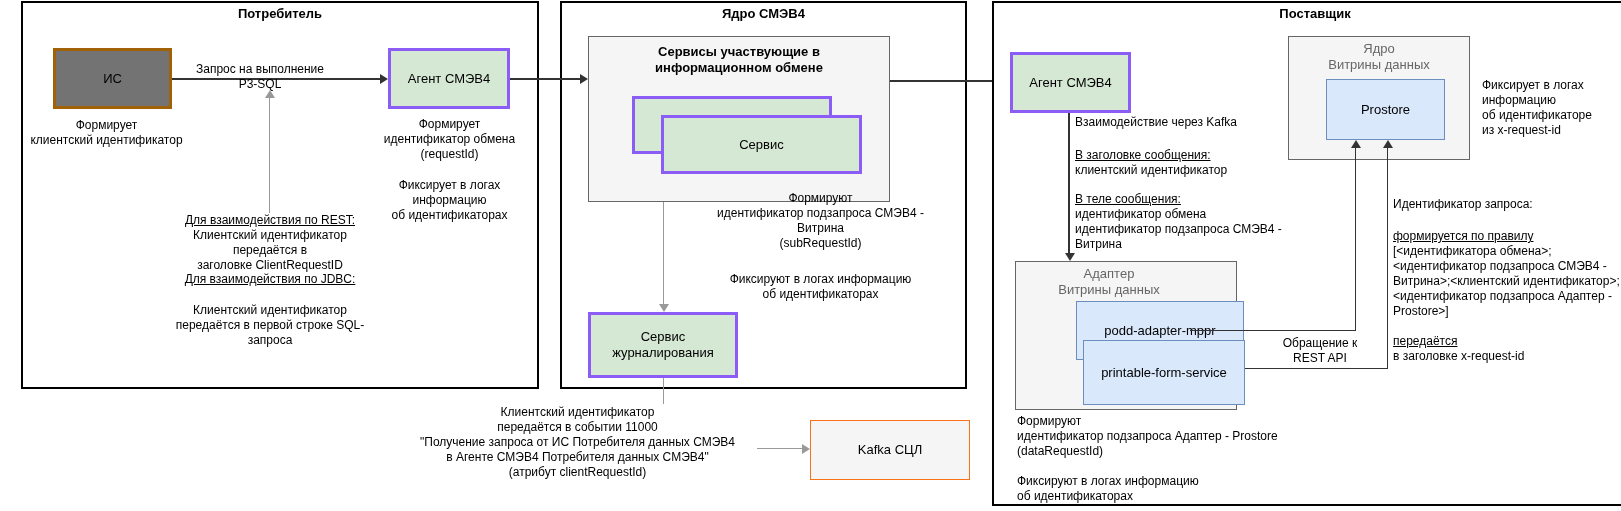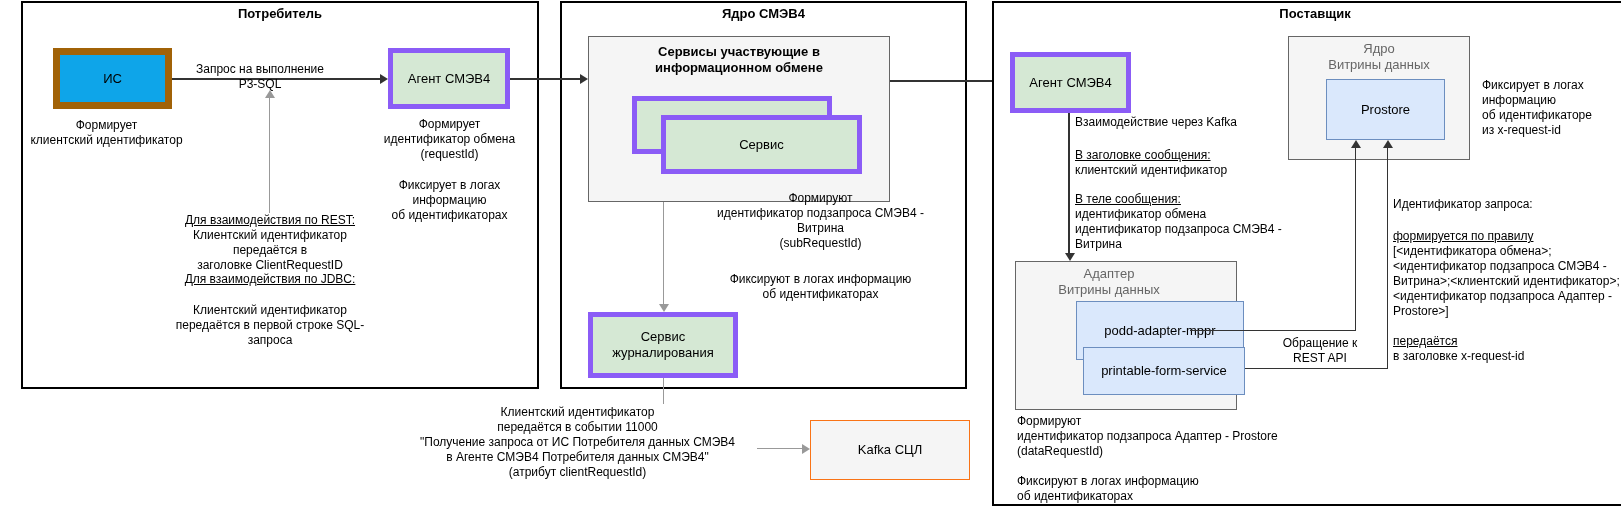--- a/index.html
+++ b/index.html
@@ -8,22 +8,22 @@
     font-family:"Liberation Sans", sans-serif; font-size:12px; color:#000;
     line-height:15px; overflow:hidden;margin-left:20px;
   }
   .panel { position:absolute; border:2px solid #000; background:#fff; box-sizing:border-box; }
   .panel-title { position:absolute; font-weight:bold; font-size:13px; text-align:center; }
   .box {
     position:absolute; box-sizing:border-box; display:flex; align-items:center;
     justify-content:center; text-align:center; font-size:13px; white-space:pre-line;
     line-height:16px;
   }
-  .yellow { background:#0ea5e9; border:7px solid #a16207; }
-  .green  { background:#d5e8d4; border:5px solid #8b5cf6; }
+  .yellow { background:#737373; border:3px solid #a16207; }
+  .green  { background:#d5e8d4; border:3px solid #8b5cf6; }
   .blue   { background:#dae8fc; border:1px solid #6c8ebf; }
   .grayc  { background:#f5f5f5; border:1px solid #f97316; }
   .container { position:absolute; box-sizing:border-box; background:#f5f5f5; border:1px solid #666666; }
   .gray-title { position:absolute; color:#666; font-size:13px; text-align:center; white-space:pre-line; line-height:16px; }
   .note { position:absolute; white-space:pre-line; }
   .center { text-align:center; }
   .bold { font-weight:bold; font-size:13px; line-height:16px; }
   .u { text-decoration:underline; }
   .i { font-style:italic; }
   .hline, .vline { position:absolute; }
@@ -134,21 +134,21 @@
   <div class="box blue" style="left:1306px;top:79px;width:119px;height:61px">Prostore</div>
   <div class="note" style="left:1462px;top:78px;width:155px">Фиксирует в логах
 информацию
 об идентификаторе
 из x-request-id</div>
 
   <div class="container" style="left:995px;top:261px;width:222px;height:149px"></div>
   <div class="gray-title" style="left:995px;top:266px;width:188px">Адаптер
 Витрины данных</div>
   <div class="box blue" style="left:1056px;top:301px;width:168px;height:59px">podd-adapter-mppr</div>
-  <div class="box blue" style="left:1063px;top:347px;width:162px;height:48px">printable-form-service</div>
+  <div class="box blue" style="left:1063px;top:340px;width:162px;height:65px">printable-form-service</div>
 
   <div class="hline ink" style="left:1170px;top:330px;width:166px;height:1px"></div>
   <div class="vline ink" style="left:1335px;top:147px;width:1px;height:184px"></div>
   <div class="arr up" style="left:1331px;top:140px"></div>
 
   <div class="hline ink" style="left:1225px;top:368px;width:143px;height:1px"></div>
   <div class="vline ink" style="left:1367px;top:147px;width:1px;height:222px"></div>
   <div class="arr up" style="left:1363px;top:140px"></div>
 
   <div class="note center" style="left:1250px;top:336px;width:100px">Обращение к

